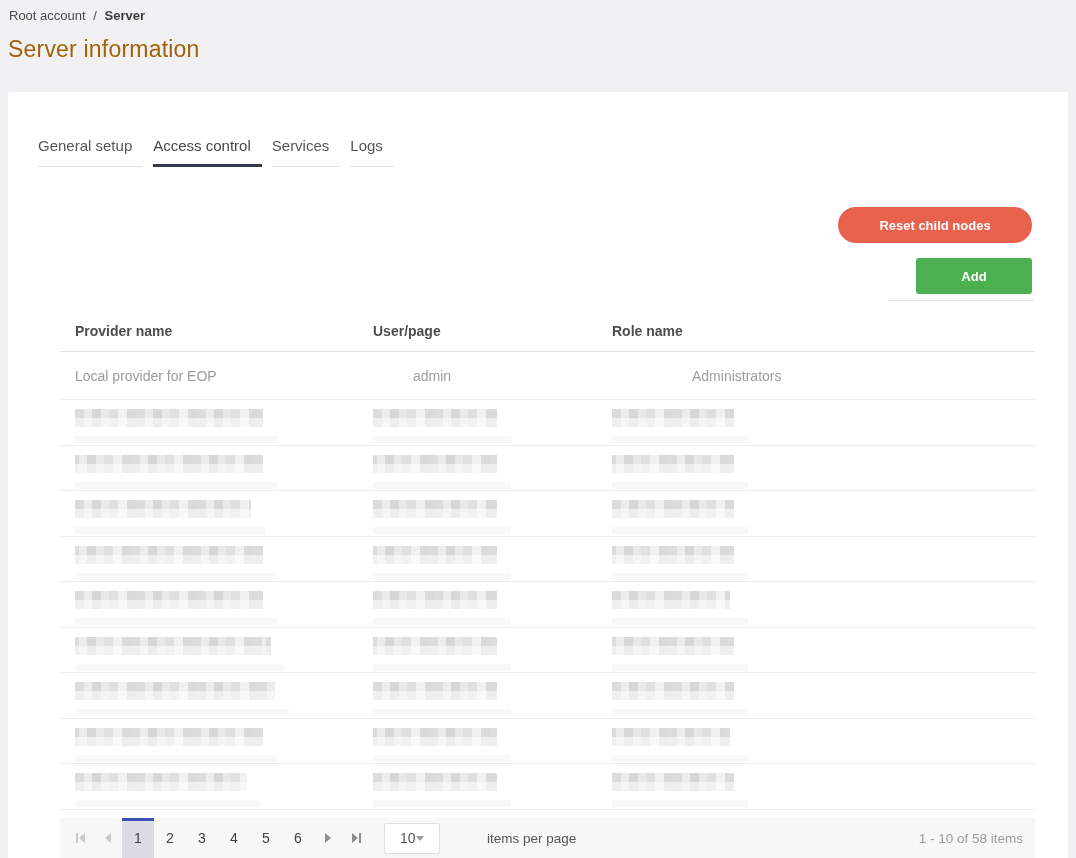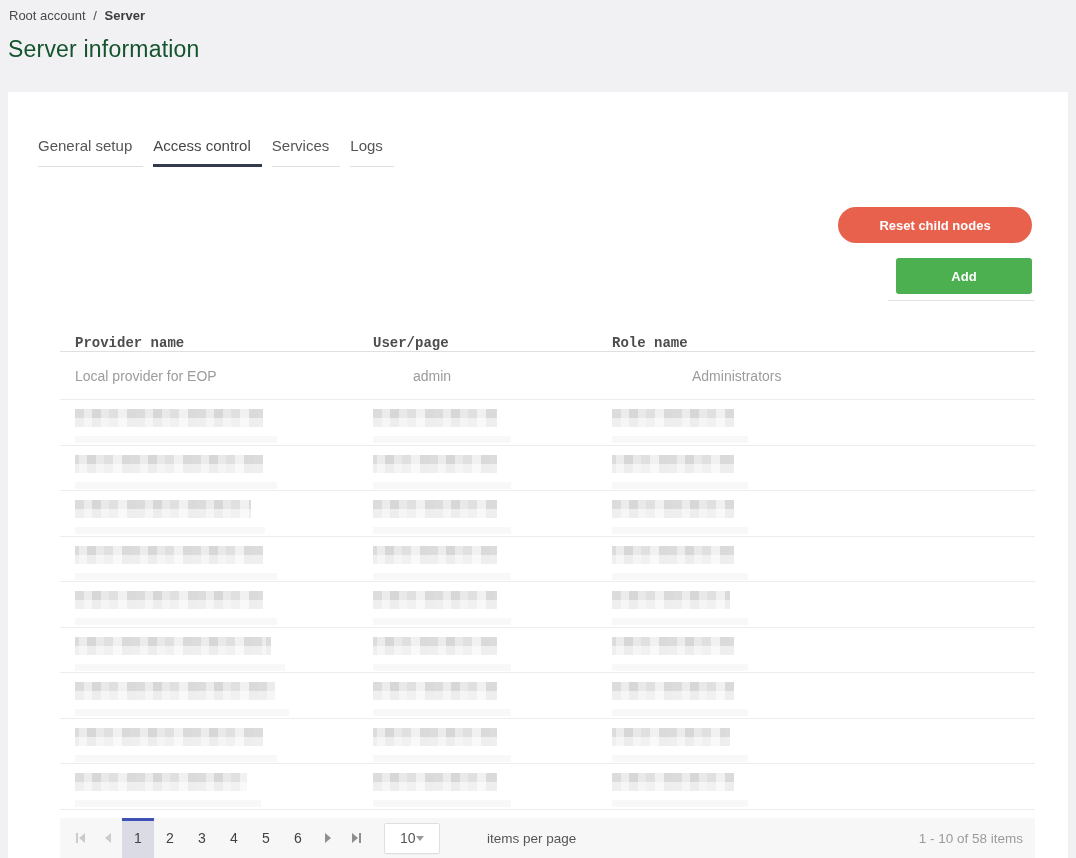--- a/index.html
+++ b/index.html
@@ -16,21 +16,21 @@
   .breadcrumb {
     position: absolute; left: 9px; top: 8px;
     font-size: 13px; color: #4a4a4a;
   }
   .breadcrumb .crumb-link { color: #4a4a4a; }
   .breadcrumb .sep { margin: 0 4px; }
   .breadcrumb .current { font-weight: 700; color: #3c3c3c; }
 
   .page-title {
     position: absolute; left: 8px; top: 36px;
-    font-size: 23px; font-weight: 400; color: #14532d;
+    font-size: 23px; font-weight: 400; color: #a16207;
     letter-spacing: 0.2px;
   }
 
   
   .card {
     position: absolute; left: 8px; right: 8px; top: 92px; bottom: 0;
     background: #ffffff;
   }
 
   
@@ -50,38 +50,37 @@
 
   
   .btn {
     position: absolute; right: 36px;
     height: 36px; border: none; border-radius: 3px;
     color: #fff; font-size: 13px; font-weight: 600;
     font-family: "Liberation Sans", sans-serif;
     cursor: pointer;
   }
   .btn-reset { top: 115px; width: 194px; background: #e7614d; border-radius: 18px; }
-  .btn-add   { top: 166px; width: 136px; background: #4caf50; }
+  .btn-add   { top: 166px; width: 116px; background: #4caf50; }
   .add-divider {
     position: absolute; top: 208px; right: 34px;
     width: 146px; height: 1px; background: #e3e3e3;
   }
 
   
   .grid { position: absolute; left: 52px; right: 33px; top: 218px; }
   .grid-row, .grid-header { display: flex; width: 100%; }
   .cell { padding-left: 15px; }
   .col1 { width: 298px; flex: 0 0 298px; }
   .col2 { width: 239px; flex: 0 0 239px; }
   .col3 { flex: 1 1 auto; }
 
   .grid-header {
-    height: 42px; align-items: flex-end;
+    height: 42px; align-items: center;
     border-bottom: 1px solid #e0e0e0;
-    font-family: Liberation Mono, monospace;
   }
   .grid-header .cell {
     font-size: 14px; font-weight: 700; color: #4d4d4d; cursor: pointer;
   }
 
   .grid-row.data {
     height: 48px; align-items: center;
     border-bottom: 1px solid #ececec;
     font-size: 14px; color: #9c9c9c; gap: 40px;
   }

